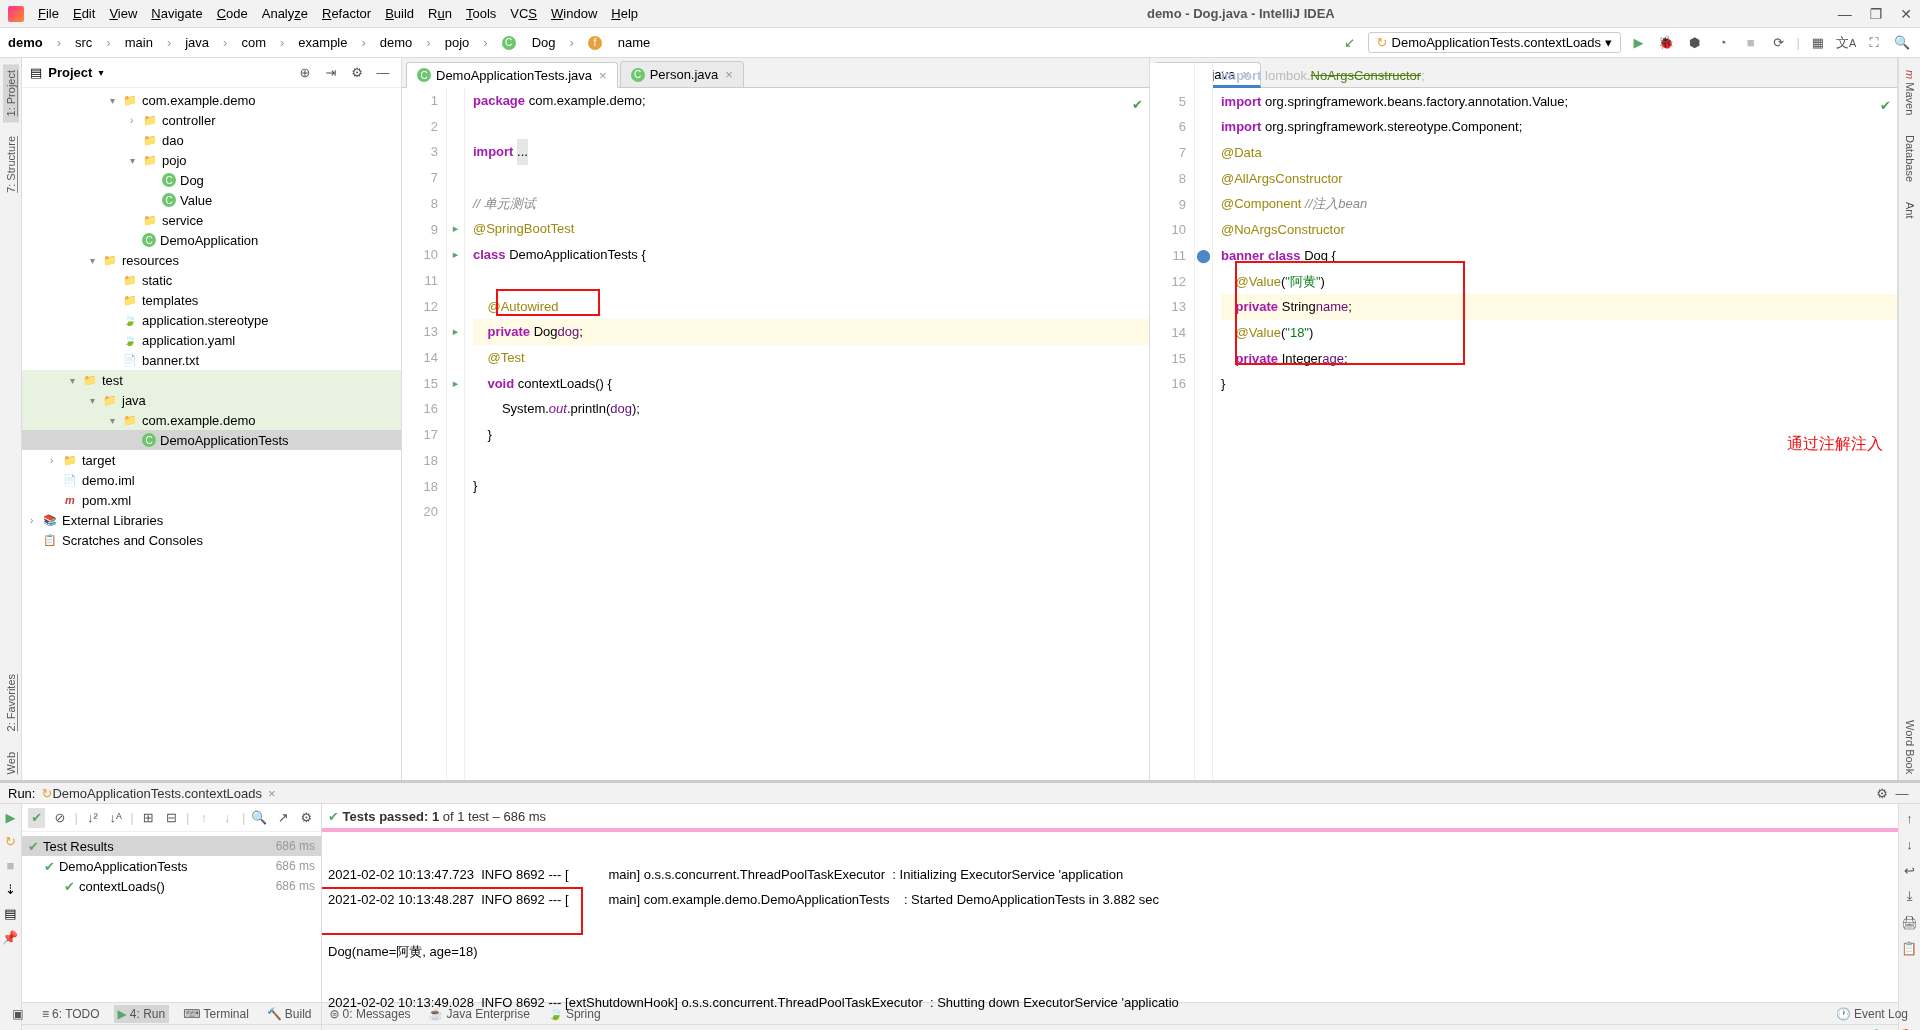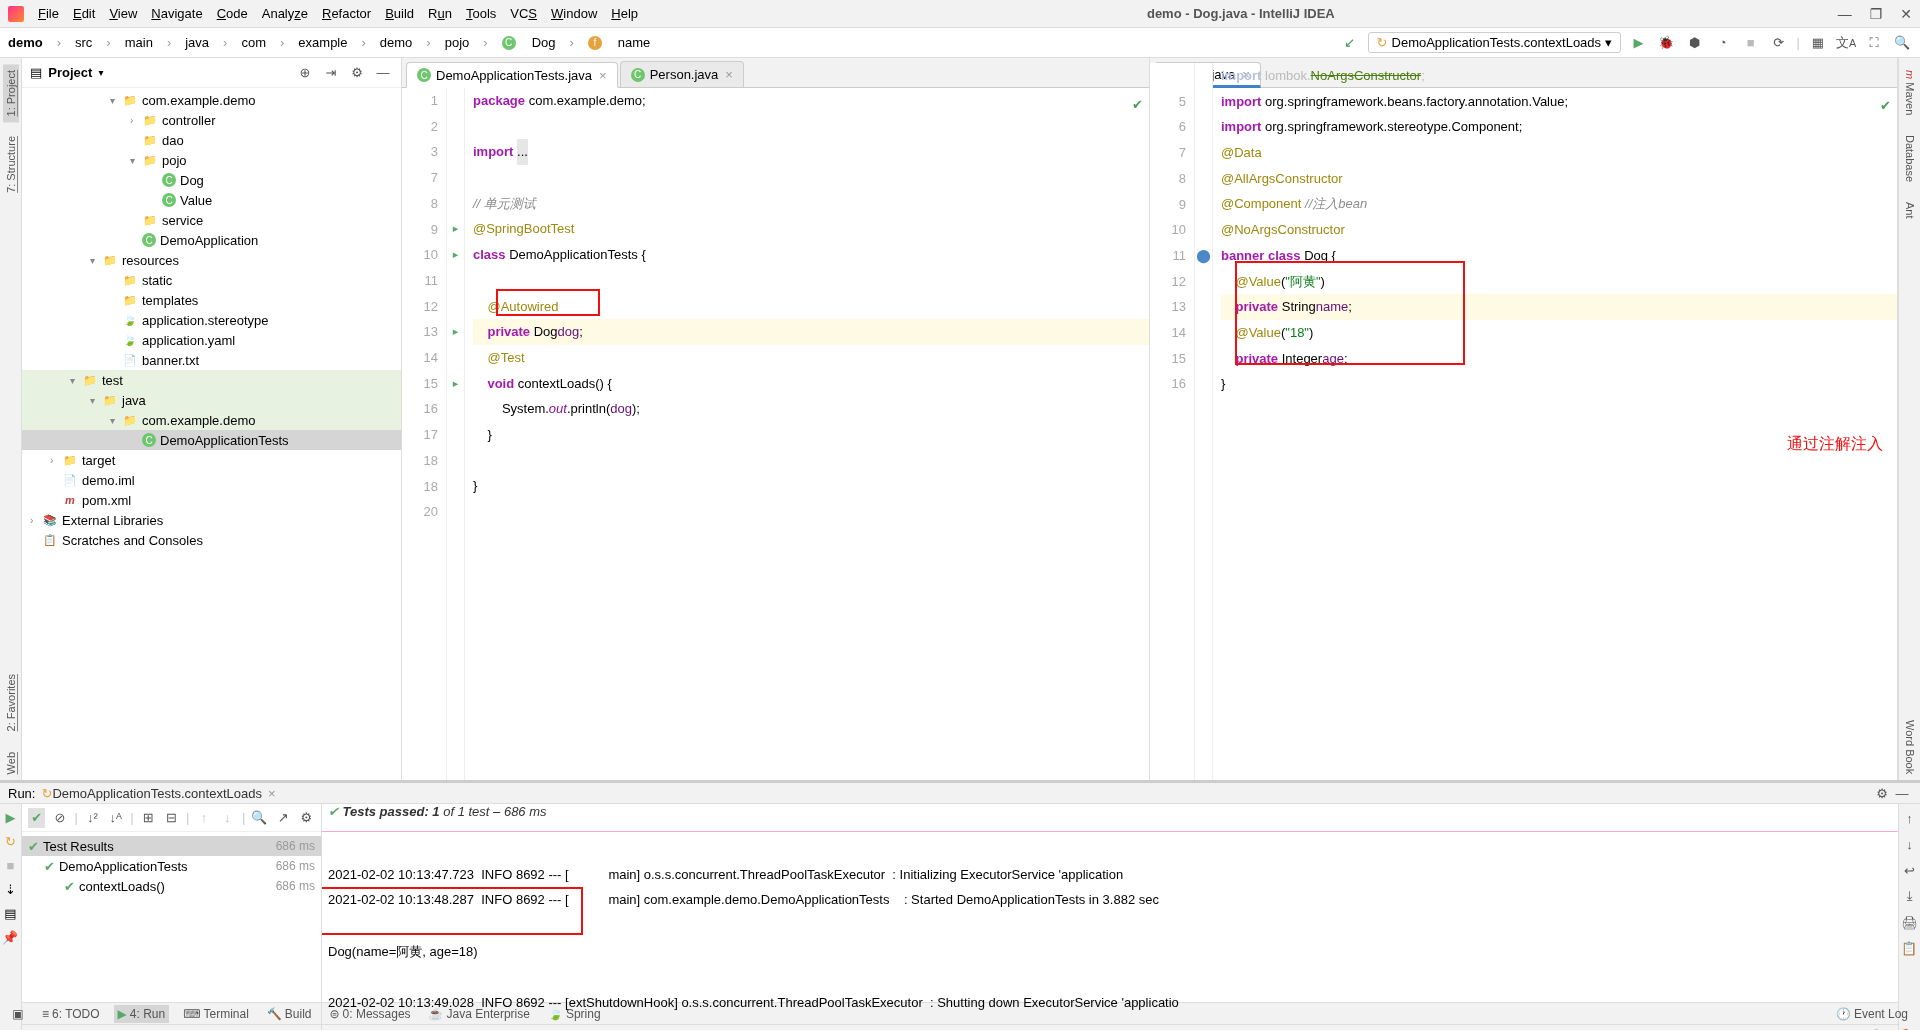--- a/index.html
+++ b/index.html
@@ -83,21 +83,21 @@
 .runleft { width:22px; background:#f2f2f2; border-right:1px solid #ddd; display:flex; flex-direction:column; align-items:center; padding-top:4px; gap:6px; }
 .runleft .b { width:18px; height:18px; display:flex; align-items:center; justify-content:center; cursor:pointer; font-size:13px; }
 .runmid { width:300px; border-right:1px solid #ddd; display:flex; flex-direction:column; }
 .runtools { height:28px; display:flex; align-items:center; padding:0 6px; gap:6px; border-bottom:1px solid #eee; }
 .runtests { flex:1; padding:4px 0; font-size:13px; }
 .runtests .trow { display:flex; align-items:center; height:20px; padding:0 6px; }
 .runtests .trow .ck { color:#59A869; margin-right:4px; }
 .runtests .trow .time { margin-left:auto; color:#999; font-size:12px; }
 .runtests .toprow { background:#d5d5d5; }
 .runout { flex:1; display:flex; flex-direction:column; }
-.routtools { height:28px; display:flex; padding:0 6px; border-bottom:1px solid #f9a8d4;font-style:italic; }
+.routtools { height:28px; display:flex; align-items:center; padding:0 6px; border-bottom:4px solid #f9a8d4; }
 .routtools .passed { color:#333; }
 .routtools .passed .ck { color:#59A869; }
 .console { flex:1; padding:4px 6px; font-family:'JetBrains Mono',Consolas,monospace; font-size:13px; line-height:25.7px; white-space:pre; overflow:hidden; position:relative; }
 .conside { width:22px; background:#f2f2f2; border-left:1px solid #ddd; display:flex; flex-direction:column; align-items:center; padding-top:4px; gap:6px; }
 
 .bottombar { height:22px; background:#f2f2f2; border-top:1px solid #ddd; display:flex; align-items:center; padding:0 8px; gap:10px; font-size:12px; color:#555; }
 .bottombar .btab { display:flex; align-items:center; gap:3px; padding:2px 4px; cursor:pointer; }
 .bottombar .btab.active { background:#d5d5d5; }
 .bottombar .spacer { flex:1; }
 

